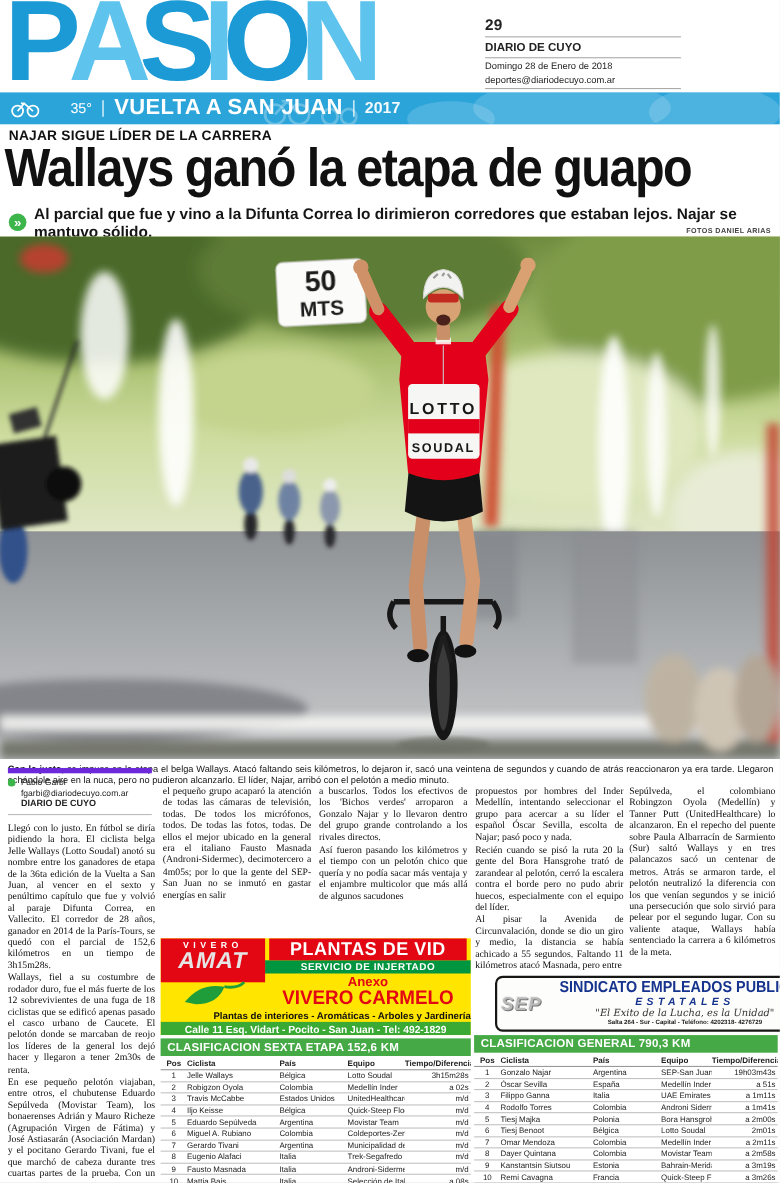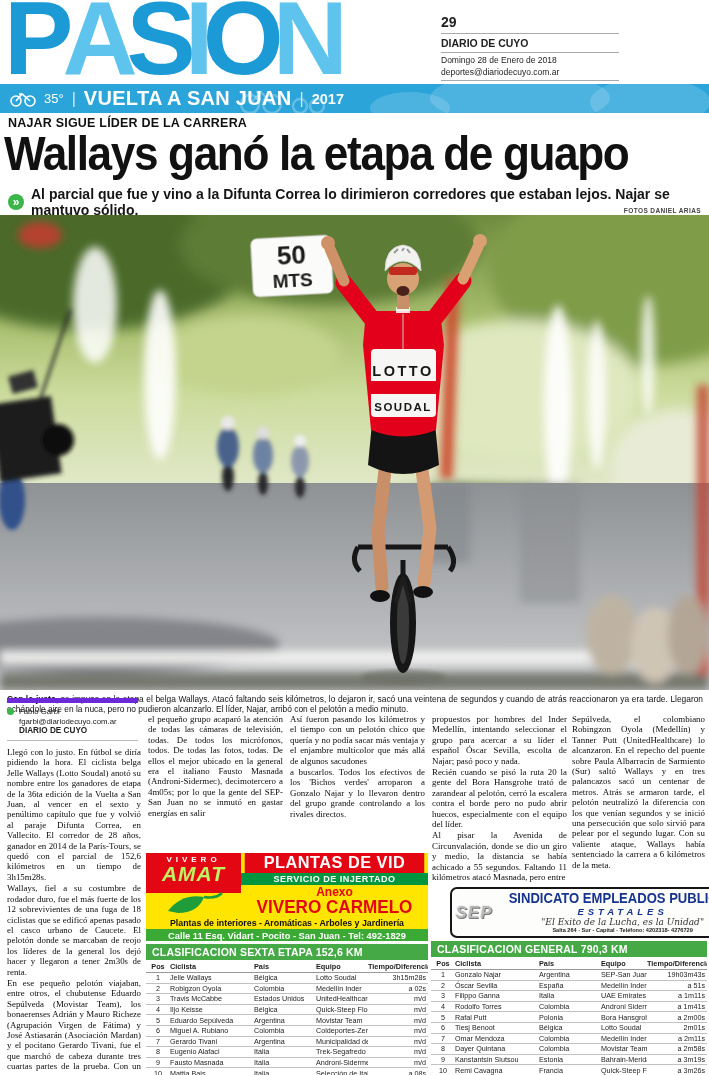--- a/index.html
+++ b/index.html
@@ -14,21 +14,21 @@
   #pageinfo{position:absolute;left:441px;top:14px;width:178px;font-size:8.5px;color:#222;}
   #pageinfo .pnum{font-size:14px;font-weight:bold;padding-bottom:3px;border-bottom:1px solid #aaa;}
   #pageinfo .pname{font-weight:bold;font-size:10.5px;padding:3px 0;border-bottom:1px solid #aaa;}
   #pageinfo .pdate{padding:2px 0 1px 0;}
   #pageinfo .pmail{padding:1px 0 3px 0;border-bottom:1px solid #aaa;}
   
   #band{position:absolute;left:0;top:84px;width:709px;height:29px;background:#2aa4d9;
         display:flex;align-items:center;color:#fff;overflow:hidden;}
   #band .deco{position:absolute;left:0;top:0;}
   #band .bcontent{position:relative;display:flex;align-items:center;gap:8px;padding-left:10px;z-index:2;}
-  #band .temp{font-size:13px;}
+  #band .temp{font-size:13px;margin-left:20px;}
   #band .race{font-weight:bold;font-size:20px;letter-spacing:.3px;}
   #band .sep{opacity:.8;font-weight:normal;}
   #band .year{font-size:14.5px;font-weight:700;opacity:.95;}
   
   #kicker{position:absolute;left:8px;top:116px;font-size:12.5px;font-weight:bold;letter-spacing:.2px;}
   #headline{position:absolute;left:4px;top:127px;font-size:49px;font-weight:800;letter-spacing:-1.5px;
             white-space:nowrap;transform:scaleX(.90);transform-origin:left top;line-height:52px;}
   #subheadrow{position:absolute;left:8px;top:186px;display:flex;align-items:center;gap:7px;width:700px;}
   #subheadrow .bullet{width:16px;height:16px;border-radius:50%;background:#3cb54a;color:#fff;
         font-weight:bold;font-size:12px;display:flex;align-items:center;justify-content:center;flex:0 0 16px;}
@@ -54,31 +54,31 @@
   #col1{left:7px;top:747px;width:134px;height:324px;}
   #col2{left:148px;top:714px;width:135px;height:137px;}
   #col3{left:290px;top:714px;width:135px;height:137px;}
   #col4{left:432px;top:714px;width:135px;height:172px;}
   #col5{left:572px;top:714px;width:133px;height:172px;}
   
   #vivero{position:absolute;left:146px;top:853px;width:282px;height:88px;background:#ffe500;overflow:hidden;}
   #vivero .vtop{display:flex;}
   #vivero .vlogo{width:95px;height:40px;background:#e30613;position:relative;text-align:center;flex:0 0 95px;}
   #vivero .vlogo .vword{color:#fff;font-size:8px;letter-spacing:4px;font-weight:bold;padding-top:2px;}
-  #vivero .vlogo .vamat{color:#bef264;font-size:21px;font-weight:800;font-style:italic;line-height:20px;letter-spacing:1px;}
+  #vivero .vlogo .vamat{color:#e5e5e5;font-size:21px;font-weight:800;font-style:italic;line-height:20px;letter-spacing:1px;}
   #vivero .vright{flex:1;}
   #vivero .vplantas{background:#e30613;color:#fff;font-weight:800;font-size:17px;text-align:center;
         height:20px;line-height:20px;letter-spacing:.5px;transform:scaleX(.96);transform-origin:center;}
   #vivero .vservicio{background:#009640;color:#fff;font-weight:bold;font-size:9px;text-align:center;
         height:12px;line-height:12px;letter-spacing:.5px;}
   #vivero .vanexo{color:#e30613;font-weight:800;font-size:12px;text-align:center;line-height:13px;padding-top:1px;}
   #vivero .vcarmelo{color:#e30613;font-weight:800;font-size:18px;text-align:center;line-height:17px;
         white-space:nowrap;transform:scaleX(.95);transform-origin:center;}
   #vivero .vleaf{position:absolute;left:18px;top:38px;width:60px;height:24px;}
-  #vivero .vline{color:#111;font-weight:bold;font-size:8.8px;text-align:center;height:13px;line-height:14px;}
+  #vivero .vline{color:#111;font-weight:bold;font-size:8.8px;text-align:right;height:13px;line-height:14px;}
   #vivero .vaddr{background:#3aaa35;color:#fff;font-weight:bold;font-size:9.3px;text-align:center;
         height:14px;line-height:14px;}
   
   #sindicato{position:absolute;left:450px;top:887px;width:276px;height:51px;background:#fdfdfb;
         border:2px solid #161616;border-radius:7px;box-sizing:border-box;display:flex;align-items:center;overflow:hidden;}
   #sindicato .slogo{flex:0 0 44px;text-align:center;font-weight:800;font-size:17px;color:#b9b9b9;
         text-shadow:1px 1px 0 #777, -1px -1px 0 #eee;font-style:italic;letter-spacing:1px;}
   #sindicato .sbody{flex:1;text-align:center;padding-right:4px;}
   #sindicato .stitle{color:#16338e;font-weight:800;font-size:14.5px;white-space:nowrap;
         transform:scaleX(.9);transform-origin:center;line-height:15px;}
@@ -304,22 +304,22 @@
 
   <div class="col" id="col1">
     <p>Llegó con lo justo. En fútbol se diría pidiendo la hora. El ciclista belga Jelle Wallays (Lotto Soudal) anotó su nombre entre los  ganadores de etapa de la 36ta edición de la Vuelta a San Juan, al  vencer en el sexto y penúltimo  capítulo que fue y volvió al paraje Difunta Correa, en Vallecito.  El corredor de 28 años, ganador  en 2014 de la París-Tours, se quedó con el parcial de 152,6 kilómetros en un tiempo de 3h15m28s.</p>
     <p>Wallays, fiel a su costumbre de rodador duro, fue el más fuerte  de los 12 sobrevivientes de una  fuga de 18 ciclistas que se edificó  apenas pasado el casco urbano  de Caucete. El pelotón donde se  marcaban de reojo los líderes de  la general los dejó hacer y llegaron a tener 2m30s de renta.</p>
     <p>En ese pequeño pelotón viajaban, entre otros, el chubutense Eduardo Sepúlveda (Movistar Team), los bonaerenses Adrián y Mauro Richeze (Agrupación Virgen de Fátima) y José Astiasarán (Asociación Mardan) y el pocitano Gerardo Tivani, fue el  que marchó de cabeza durante  tres cuartas partes de la prueba.  Con un andar firme y con ayuda  mutua,</p>
   </div>
   <div class="col" id="col2">
     <p>el pequeño grupo acaparó la atención de todas las cámaras de televisión, todas. De todos  los micrófonos, todos. De todas  las fotos, todas. De ellos el mejor  ubicado en la general era el italiano Fausto Masnada (Androni-Sidermec), decimotercero a 4m05s; por lo que la gente  del SEP-San Juan no se inmutó  en gastar energías en salir</p>
   </div>
   <div class="col" id="col3">
+    <p>a buscarlos. Todos los efectivos de los  'Bichos verdes' arroparon a Gonzalo Najar y lo llevaron dentro del grupo grande controlando a los rivales directos.</p>
     <p>Así fueron pasando los kilómetros y el tiempo con un pelotón  chico que quería y no podía sacar más ventaja y el enjambre  multicolor que más allá de algunos sacudones</p>
-    <p>a buscarlos. Todos los efectivos de los  'Bichos verdes' arroparon a Gonzalo Najar y lo llevaron dentro del grupo grande controlando a los rivales directos.</p>
   </div>
   <div class="col" id="col4">
     <p>propuestos por  hombres del Inder Medellín, intentando seleccionar el grupo  para acercar a su líder el español  Óscar Sevilla, escolta de Najar;  pasó poco y nada.</p>
     <p>Recién cuando se pisó  la ruta 20 la gente del Bora Hansgrohe trató de zarandear  al pelotón, cerró  la escalera contra el borde  pero  no pudo abrir huecos, especialmente con el equipo del líder.</p>
     <p>Al pisar la Avenida de Circunvalación, donde se dio un giro y  medio, la distancia se había  achicado a 55 segundos. Faltando 11 kilómetros atacó Masnada,  pero entre</p>
   </div>
   <div class="col" id="col5">
     <p>Sepúlveda, el colombiano Robingzon Oyola (Medellín) y Tanner Putt (UnitedHealthcare) lo alcanzaron. En el repecho del puente sobre Paula  Albarracín de Sarmiento (Sur)  saltó Wallays y en tres palancazos sacó un centenar de metros.  Atrás se armaron  tarde, el pelotón neutralizó la diferencia con  los que venían segundos y se inició una persecución que solo sirvió para pelear por el segundo  lugar. Con su valiente ataque,  Wallays había sentenciado la carrera a 6 kilómetros de la meta.</p>
   </div>
 
@@ -471,21 +471,21 @@
         </div>
         <div class="trow">
           <div class="tc c0">4</div>
           <div class="tc c1">Rodolfo Torres</div>
           <div class="tc c2">Colombia</div>
           <div class="tc c3">Androni Sidermec</div>
           <div class="tc c4">a 1m41s</div>
         </div>
         <div class="trow">
           <div class="tc c0">5</div>
-          <div class="tc c1">Rafal Putt</div>
+          <div class="tc c1">Tiesj Majka</div>
           <div class="tc c2">Polonia</div>
           <div class="tc c3">Bora Hansgrohe</div>
           <div class="tc c4">a 2m00s</div>
         </div>
         <div class="trow">
           <div class="tc c0">6</div>
           <div class="tc c1">Tiesj Benoot</div>
           <div class="tc c2">Bélgica</div>
           <div class="tc c3">Lotto Soudal</div>
           <div class="tc c4">2m01s</div>

